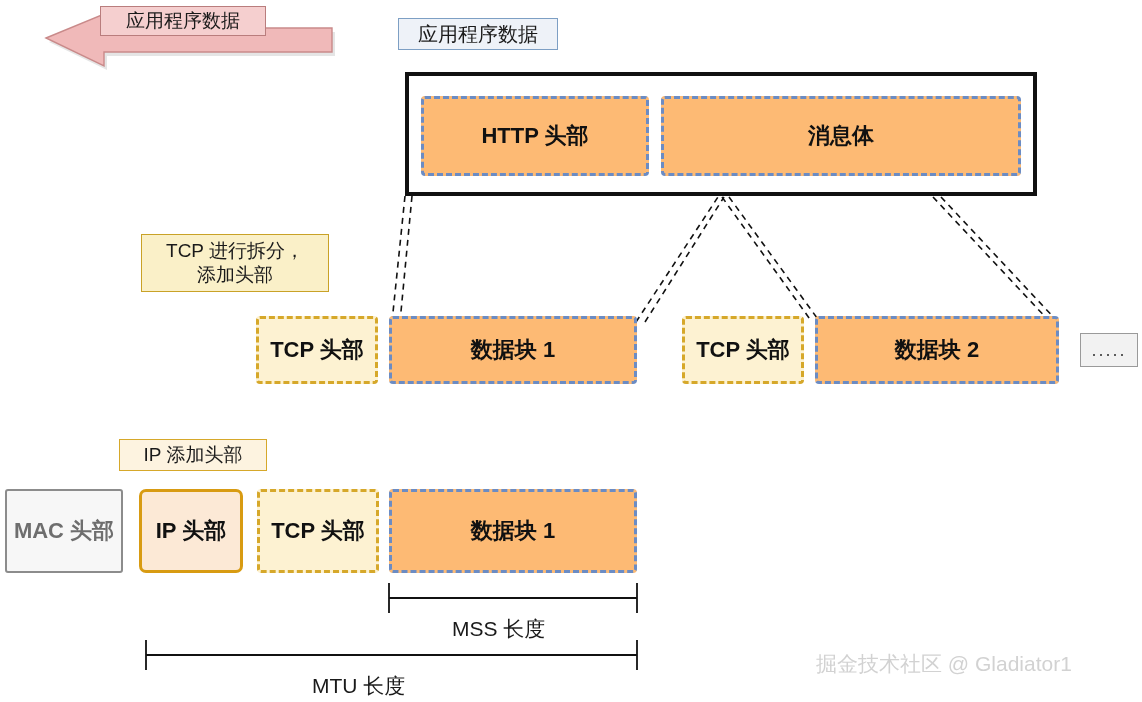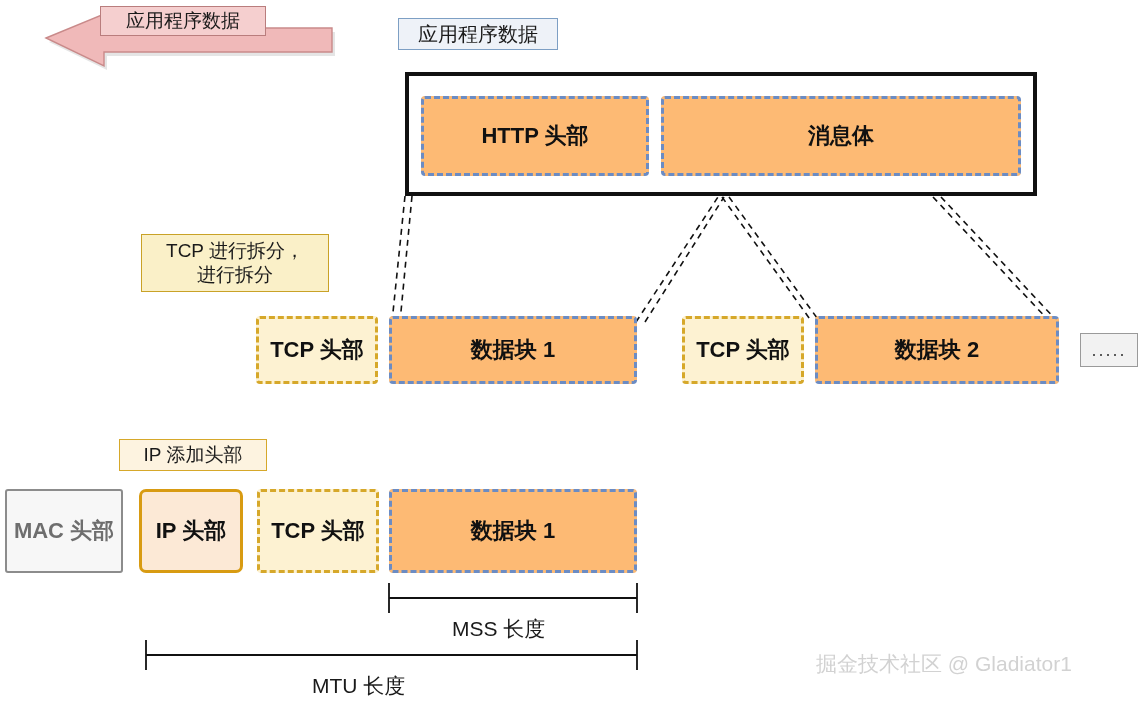--- a/index.html
+++ b/index.html
@@ -109,21 +109,21 @@
   <div class="label-box lbl-blue" style="left:398px;top:18px;width:160px;height:32px;z-index:3;">应用程序数据</div>
 
   <div class="outer-frame" style="left:405px;top:72px;width:632px;height:124px;z-index:2;"></div>
 
   <div class="box blk-blue" style="left:421px;top:96px;width:228px;height:80px;z-index:3;">HTTP 头部</div>
 
   <div class="box blk-blue" style="left:661px;top:96px;width:360px;height:80px;z-index:3;">消息体</div>
 
   <div class="label-box lbl-yellow" style="left:141px;top:234px;width:188px;height:58px;z-index:3;flex-direction:column;">
     <span>TCP 进行拆分，</span>
-    <span>进行拆分</span>
+    <span>添加头部</span>
   </div>
 
   <div class="box blk-yellow" style="left:256px;top:316px;width:122px;height:68px;z-index:3;">TCP 头部</div>
 
   <div class="box blk-blue" style="left:389px;top:316px;width:248px;height:68px;z-index:3;">数据块 1</div>
 
   <div class="box blk-yellow" style="left:682px;top:316px;width:122px;height:68px;z-index:3;">TCP 头部</div>
 
   <div class="box blk-blue" style="left:815px;top:316px;width:244px;height:68px;z-index:3;">数据块 2</div>
 

